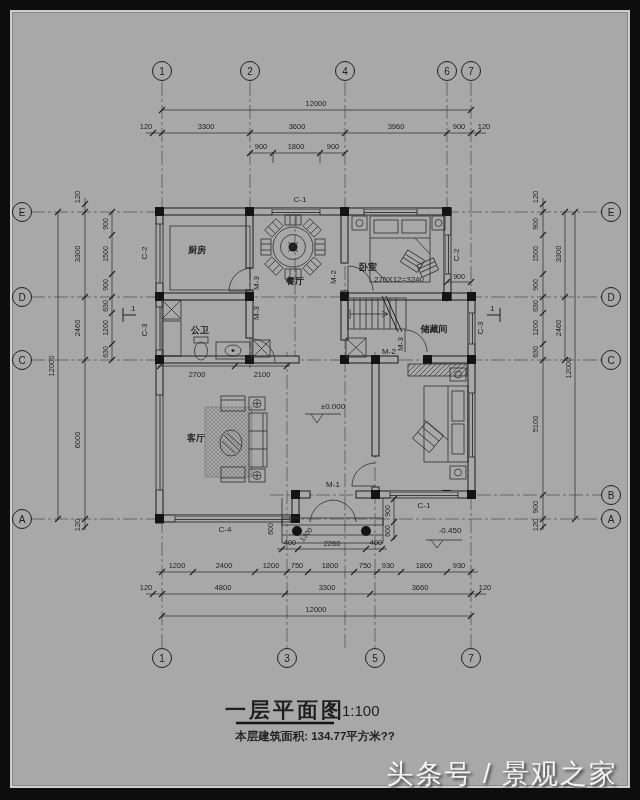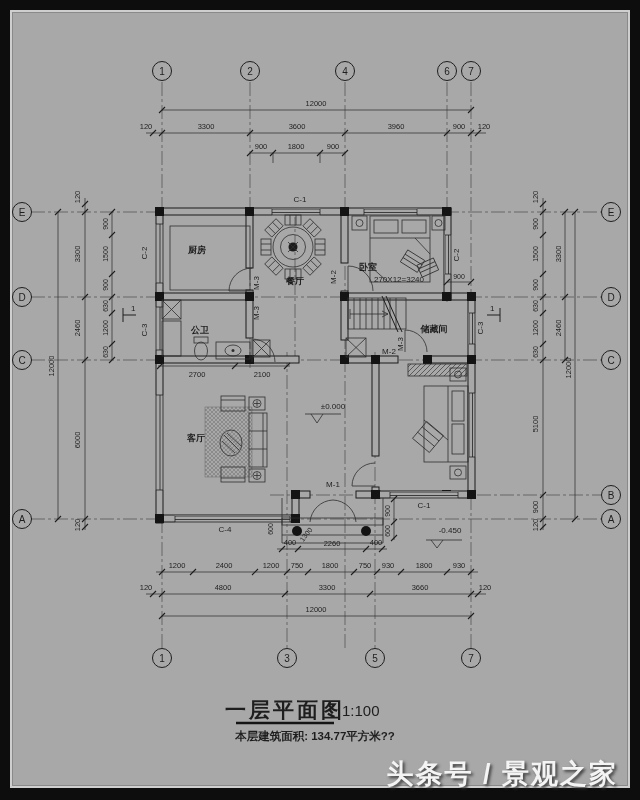--- a/index.html
+++ b/index.html
@@ -20,21 +20,21 @@
   .thin{stroke:#2a2a2a;stroke-width:0.7;fill:none;}
   .med{stroke:#1e1e1e;stroke-width:1;fill:none;}
   .furn{stroke:#2e2e2e;stroke-width:0.8;fill:none;}
   .wall{stroke:#1b1b1b;stroke-width:1;fill:#a8a8a8;}
   .col{fill:#141414;stroke:none;}
   .axis{stroke:#4a4a4a;stroke-width:0.7;fill:none;stroke-dasharray:14 3 3 3;}
   .tick{stroke:#1e1e1e;stroke-width:1.1;fill:none;}
   .win{stroke:#222;stroke-width:0.8;fill:none;}
   .winbg{fill:#a8a8a8;stroke:none;}
   .watermark{position:absolute;right:22px;bottom:8px;color:#f4f4f4;
-             font-size:27px;font-weight:bold;letter-spacing:2px;
+             font-size:27px;font-weight:normal;letter-spacing:2px;
              font-family:"Liberation Sans",sans-serif;
              text-shadow:2px 2px 3px rgba(50,50,50,0.9);}
 </style>
 </head>
 <body>
 
 <div class="page">
   <div class="sheet"></div>
 
   <svg width="640" height="800" viewBox="0 0 640 800">

